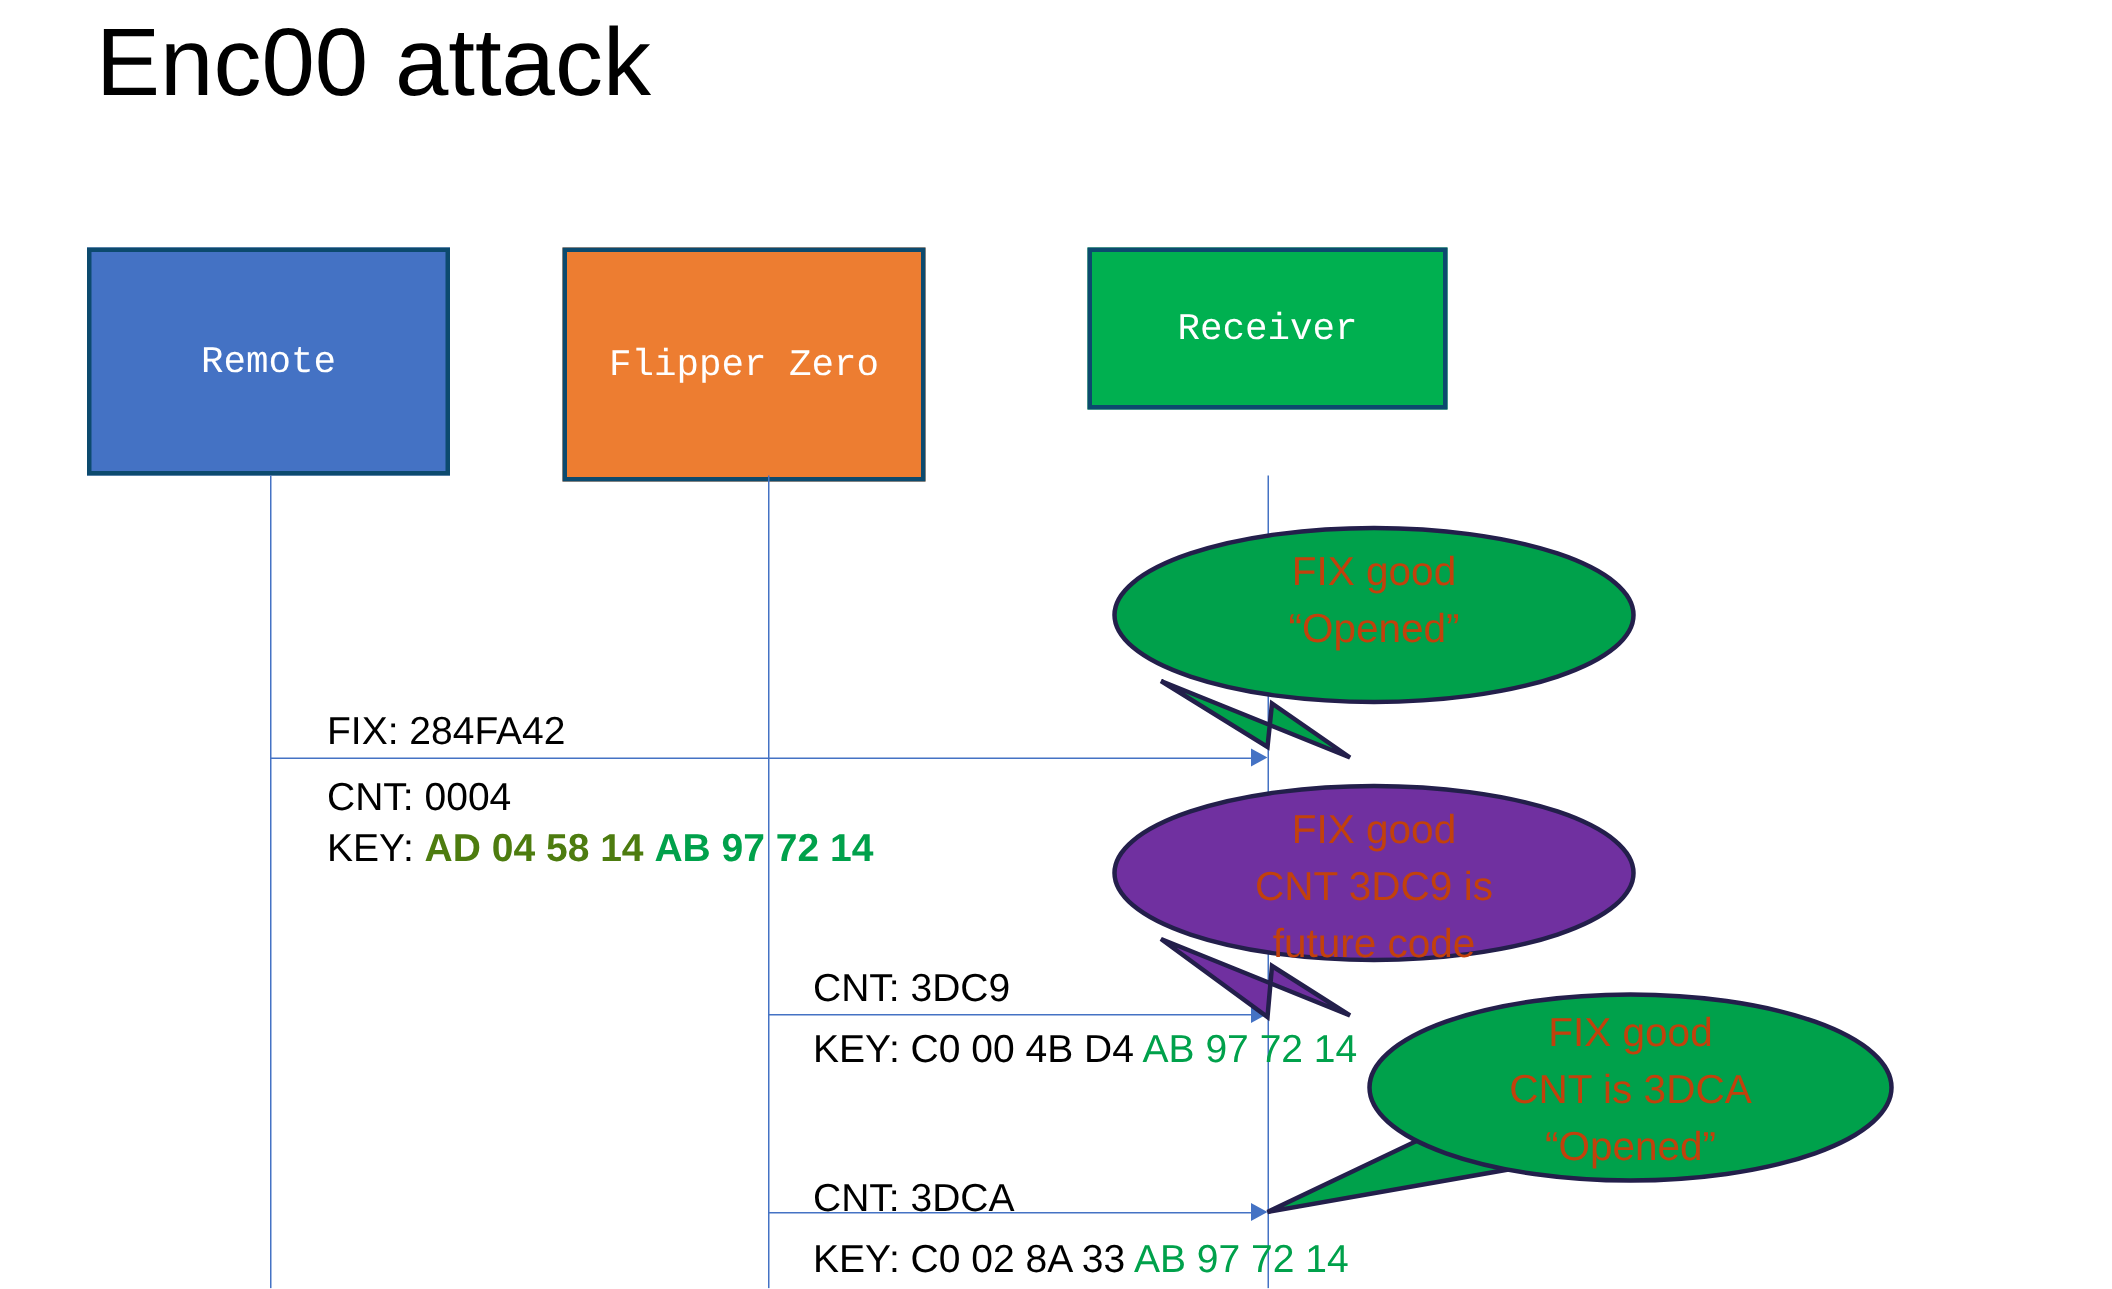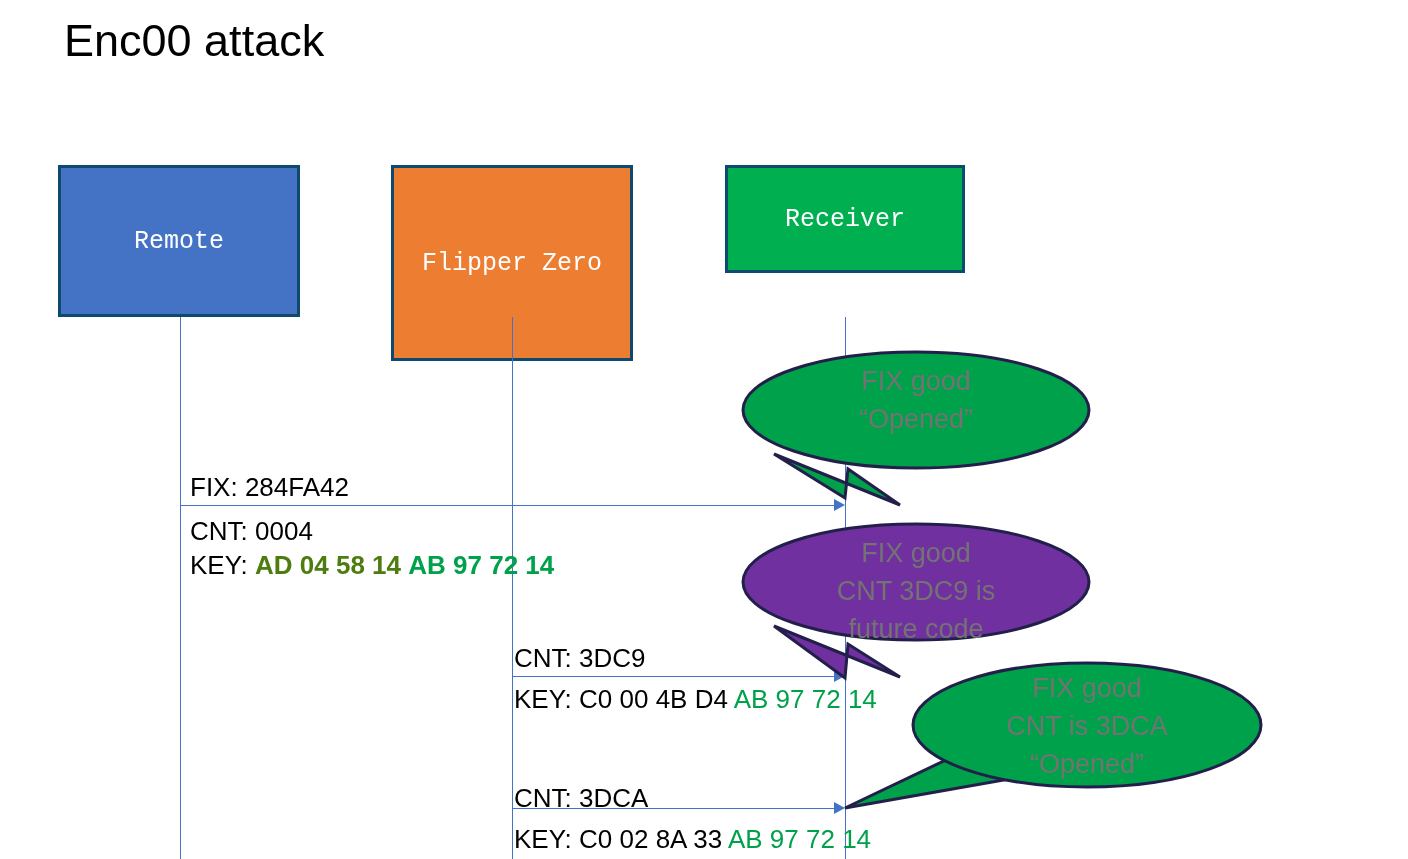--- a/index.html
+++ b/index.html
@@ -16,21 +16,21 @@
     height: 859px;
     background: #ffffff;
     overflow: hidden;
   }
 
   
   #title {
     position: absolute;
     left: 64px;
     top: 2px;
-    font-size: 45px;
+    font-size: 64px;
     line-height: 78px;
     font-weight: 400;
     color: #000000;
     letter-spacing: 0px;
     white-space: nowrap;
   }
 
   
   .actor-box {
     position: absolute;
@@ -38,21 +38,21 @@
     box-sizing: border-box;
     display: flex;
     align-items: center;
     justify-content: center;
     color: #ffffff;
     font-size: 25px;
     font-weight: 400;
     font-family: Liberation Mono, monospace;
   }
   #actor-remote  { left: 58px;  top: 165px; width: 242px; height: 152px; background: #4472C4; }
-  #actor-flipper { left: 391px; top: 165px; width: 242px; height: 196px; background: #ED7D31; }
+  #actor-flipper { left: 375px; top: 165px; width: 242px; height: 156px; background: #ED7D31; }
   #actor-receiver{ left: 725px; top: 165px; width: 240px; height: 108px; background: #00B050; }
 
   
   .lifeline {
     position: absolute;
     width: 1px;
     background: #4472C4;
   }
   #lifeline-remote   { left: 180px; top: 317px; height: 542px; }
   #lifeline-flipper  { left: 512px; top: 317px; height: 542px; }
@@ -78,20 +78,21 @@
   #msg3-line { left: 512px; top: 808px; width: 323px; }
   #msg3-head { left: 834px; top: 802px; }
 
   
   .msg-label {
     position: absolute;
     font-size: 26px;
     line-height: 34px;
     color: #000000;
     white-space: nowrap;
+    margin-left: 28px;
   }
   #msg1-fix { left: 190px; top: 470px; }
   #msg1-cnt { left: 190px; top: 514px; }
   #msg1-key { left: 190px; top: 548px; }
   #msg2-cnt { left: 514px; top: 641px; }
   #msg2-key { left: 514px; top: 682px; }
   #msg3-cnt { left: 514px; top: 781px; }
   #msg3-key { left: 514px; top: 822px; }
 
   .hex-red   { color: #4d7c0f; font-weight: bold; }
@@ -101,21 +102,21 @@
   
   .bubble {
     position: absolute;
   }
   .bubble svg { display: block; overflow: visible; }
   .bubble-text {
     position: absolute;
     left: 0;
     width: 100%;
     text-align: center;
-    color: #737373;
+    color: #c2410c;
     font-size: 27px;
     line-height: 38px;
     pointer-events: none;
   }
   #bubble1 { left: 740px; top: 348px; width: 352px; height: 160px; }
   #bubble1 .bubble-text { top: 14px; }
   #bubble2 { left: 740px; top: 520px; width: 352px; height: 160px; }
   #bubble2 .bubble-text { top: 14px; }
   #bubble3 { left: 840px; top: 660px; width: 424px; height: 152px; }
   #bubble3 .bubble-text { top: 9px; left: 70px; width: 354px; }

